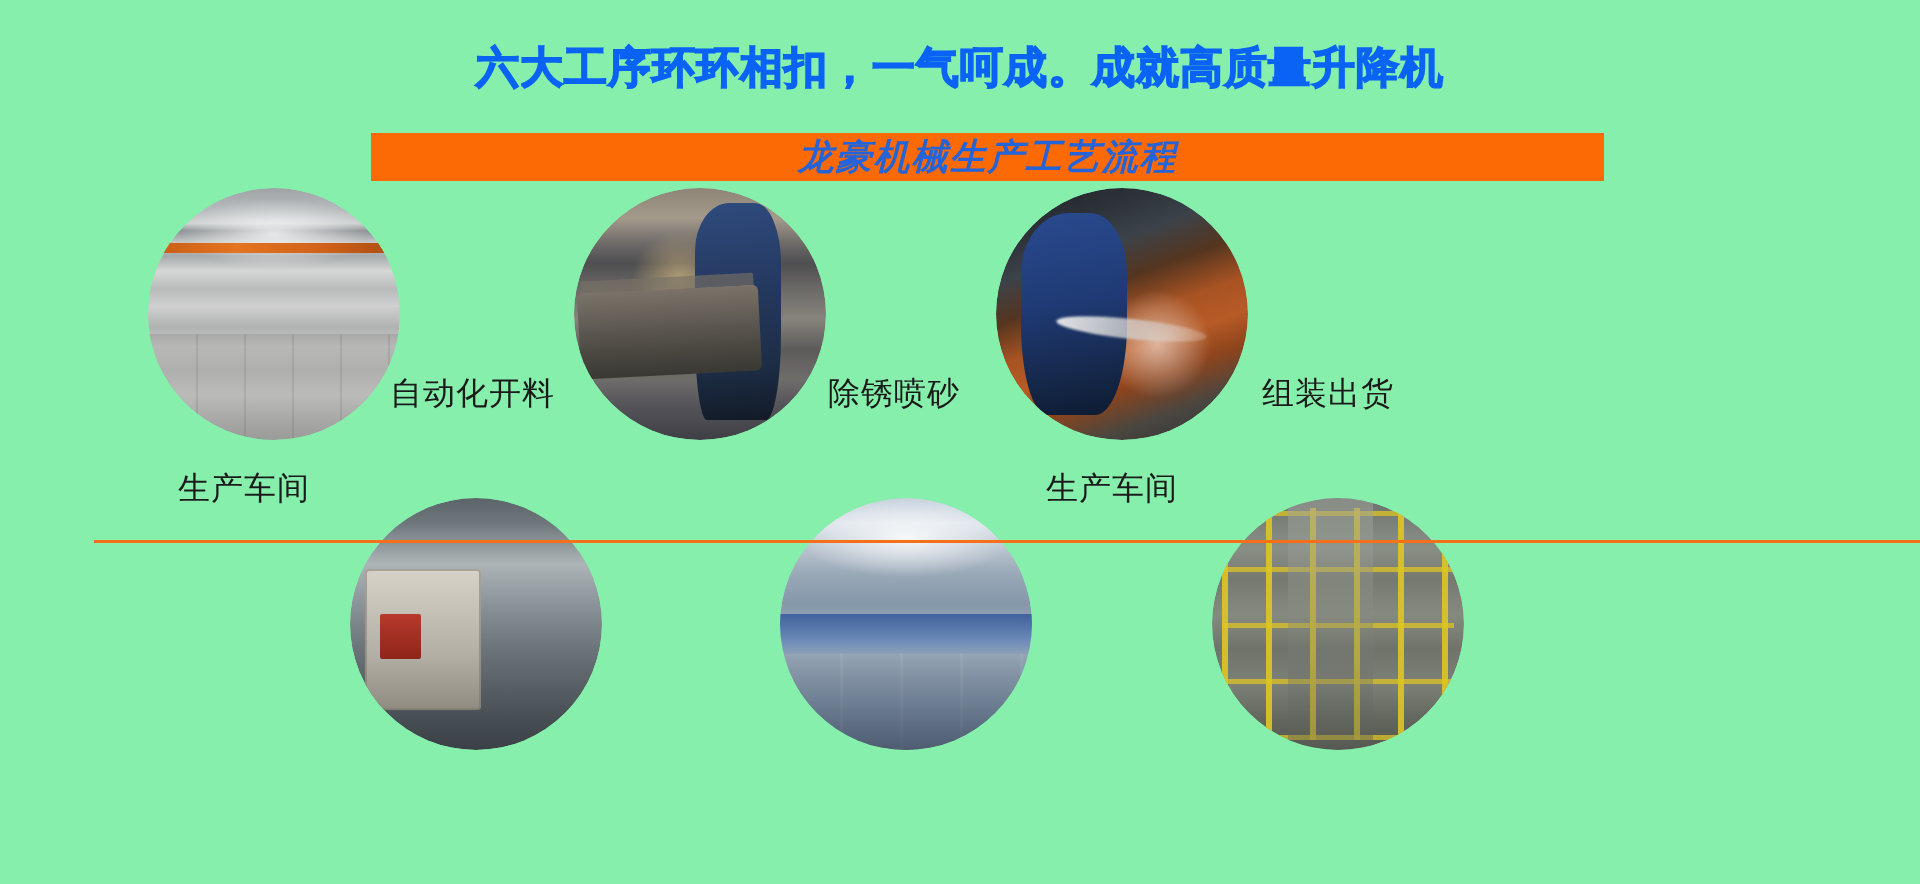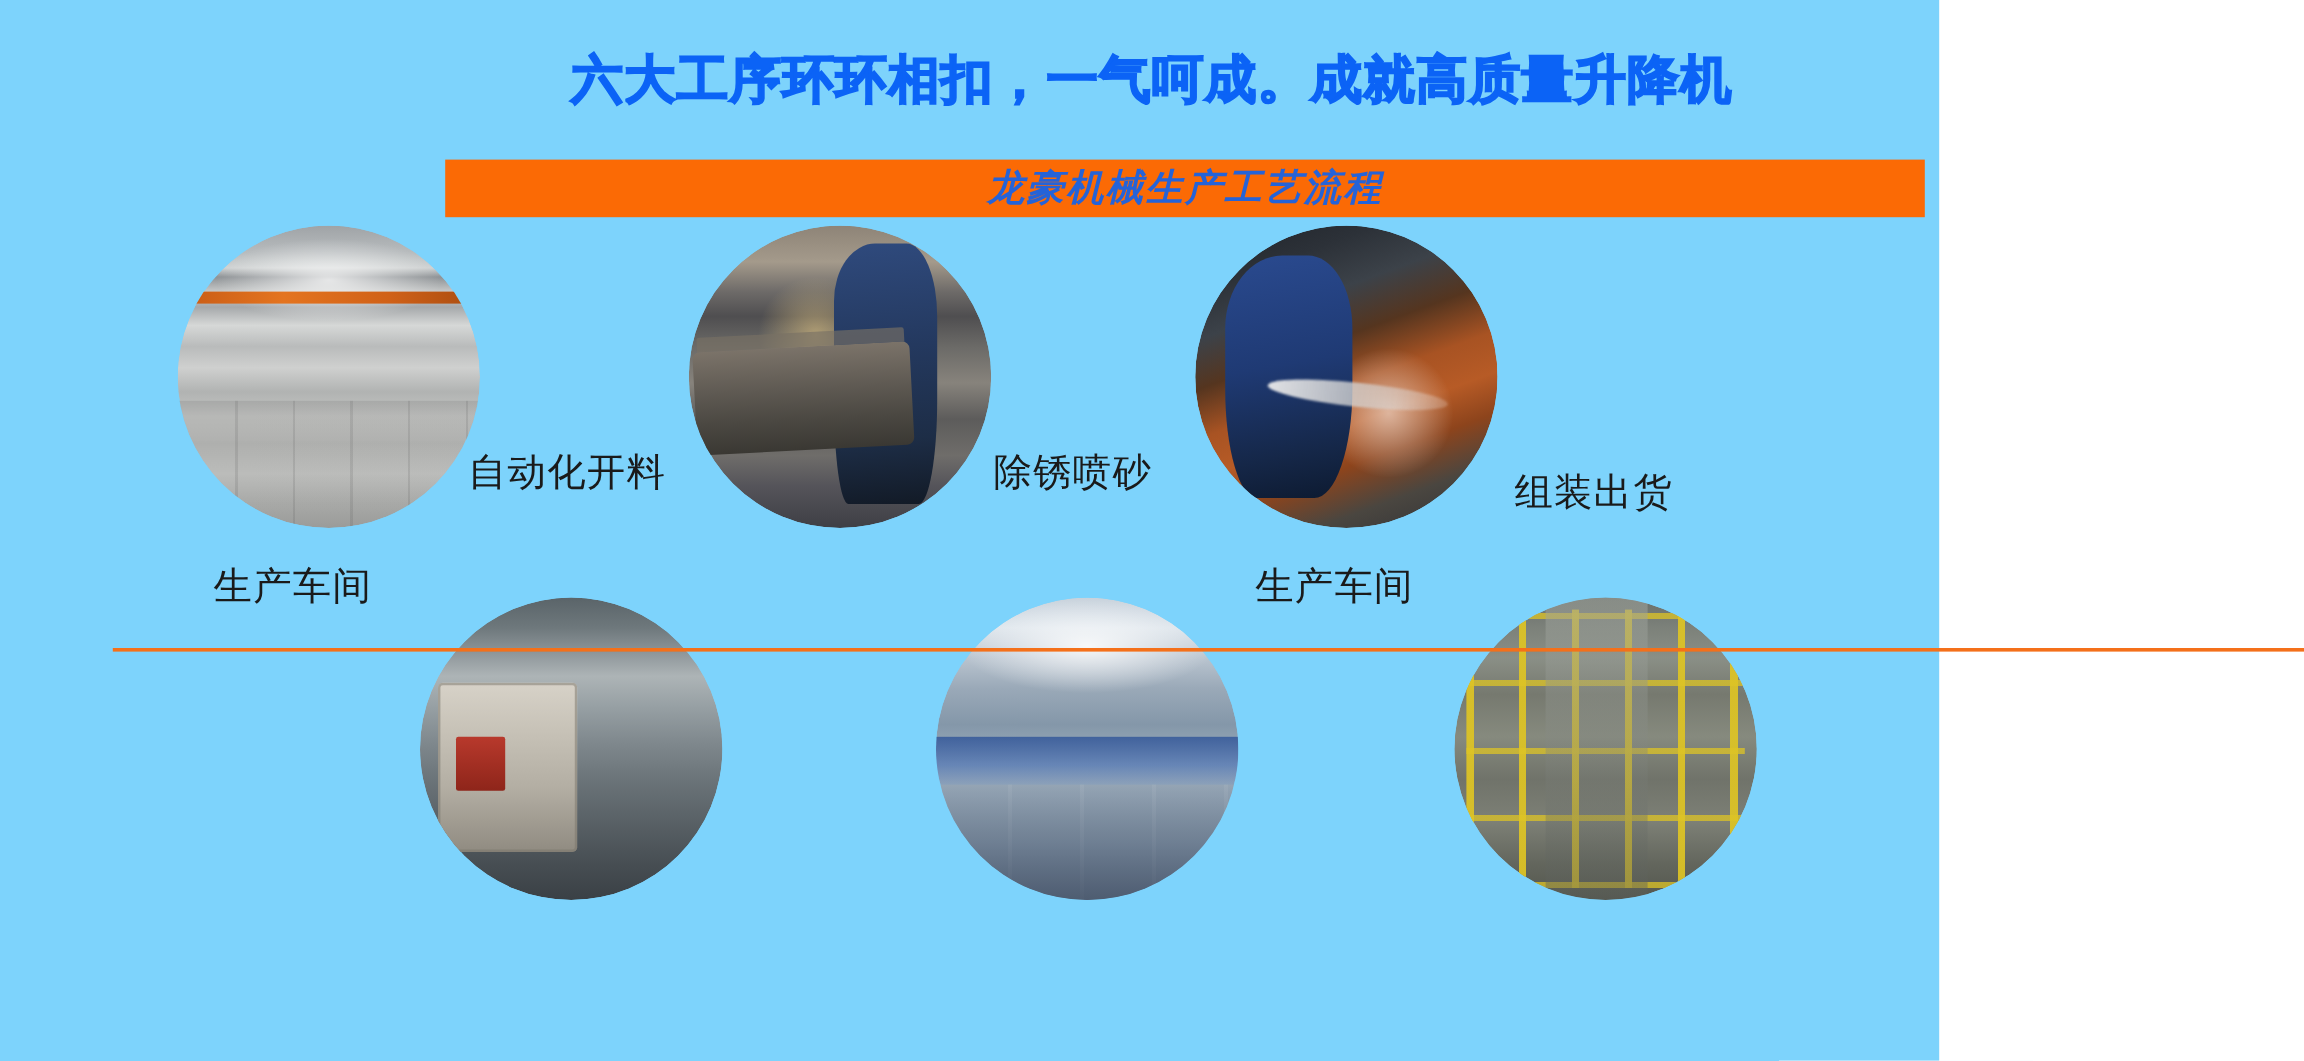--- a/index.html
+++ b/index.html
@@ -10,23 +10,23 @@
   body {
     width: 1920px;
     height: 884px;
     overflow: hidden;
     font-family: "Liberation Sans", "DejaVu Sans", sans-serif;
     position: relative;
   }
 
   .page {
     position: relative;
-    width: 1616px;
+    width: 1920px;
     height: 884px;
-    background: #7dd3fc;
+    background: #86efac;
   }
 
   
   .main-title {
     position: absolute;
     left: 0;
     top: 40px;
     width: 1920px;
     text-align: center;
     font-size: 43px;
@@ -43,21 +43,21 @@
     left: 371px;
     top: 133px;
     width: 1233px;
     height: 48px;
     background: #fb6a05;
     display: flex;
     align-items: center;
     justify-content: center;
   }
   .sub-banner-text {
-    font-size: 31px;
+    font-size: 36px;
     line-height: 34px;
     font-weight: bold;
     font-style: italic;
     letter-spacing: 2px;
     color: #2563d8;
     font-family: "DejaVu Sans", "Liberation Sans", sans-serif;
   }
 
   
   .divider {
@@ -304,20 +304,20 @@
   <div class="photo" style="left:780px; top:498px; width:252px; height:252px;">
     <div class="ph-inner ph-paint"></div>
   </div>
 
   <div class="divider"></div>
 
   <div class="label" style="left:390px; top:373px;text-align:center;">自动化开料</div>
 
   <div class="label" style="left:828px; top:373px;">除锈喷砂</div>
 
-  <div class="label" style="left:1262px; top:390px;text-align:right;">组装出货</div>
+  <div class="label" style="left:1262px; top:373px;text-align:right;">组装出货</div>
 
   <div class="label" style="left:178px; top:468px;">生产车间</div>
 
 
   <div class="label" style="left:1046px; top:468px;">生产车间</div>
 
 </div>
 
 </body></html>

